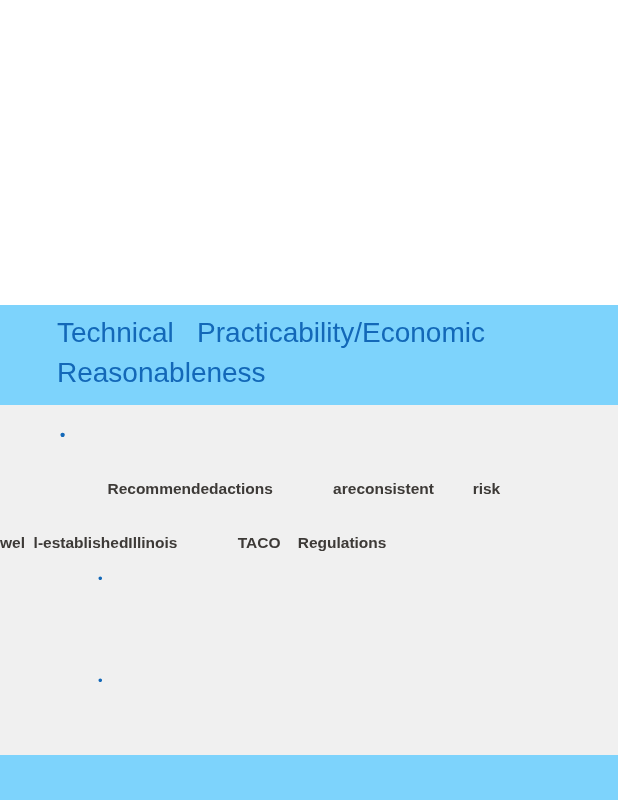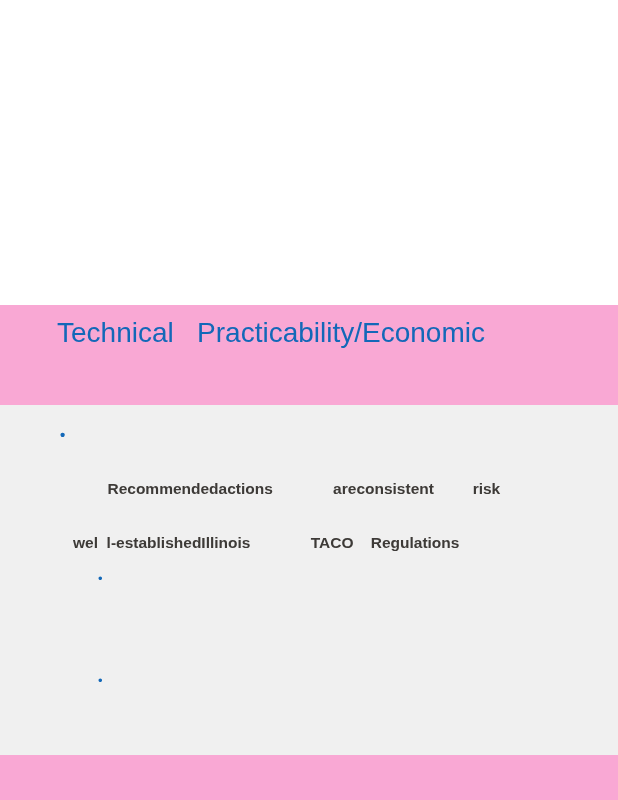--- a/index.html
+++ b/index.html
@@ -14,21 +14,21 @@
     overflow: hidden;
     position: relative;
   }
 
   .slide {
     position: absolute;
     left: 0;
     top: 0;
     width: 618px;
     height: 800px;
-    background: #f9a8d4;
+    background: #7dd3fc;
     overflow: hidden;
   }
 
   
   .top-blank {
     position: absolute;
     left: 0;
     top: 0;
     width: 618px;
     height: 305px;
@@ -104,39 +104,39 @@
   .lvl2 .marker {
     position: absolute;
     left: 98px;
     top: 0;
     color: #1368b8;
     font-size: 13px;
     line-height: 34px;
   }
 
   .cont-line {
-    padding-left: 73px;
     font-size: 15.5px;
     font-weight: bold;
     line-height: 27px;
     color: #3d3a37;
     white-space: pre;
   }
 
   .spacer-6 { height: 6px; }
 </style>
 </head>
 <body>
 
 <div class="slide">
 
   <div class="top-blank"></div>
 
   <div class="title-block">
     <div class="title-line">Technical   Practicability/Economic</div>
+    <div class="title-line">Reasonableness</div>
   </div>
 
   <div class="content-band">
     <div class="bullet-list">
 
       <div class="bullet-row lvl1-first">
         <span class="marker">•</span>
         <span>Recommendedactions              areconsistent         risk</span>
       </div>
       <div class="cont-line">wel  l-establishedIllinois              TACO    Regulations</div>

